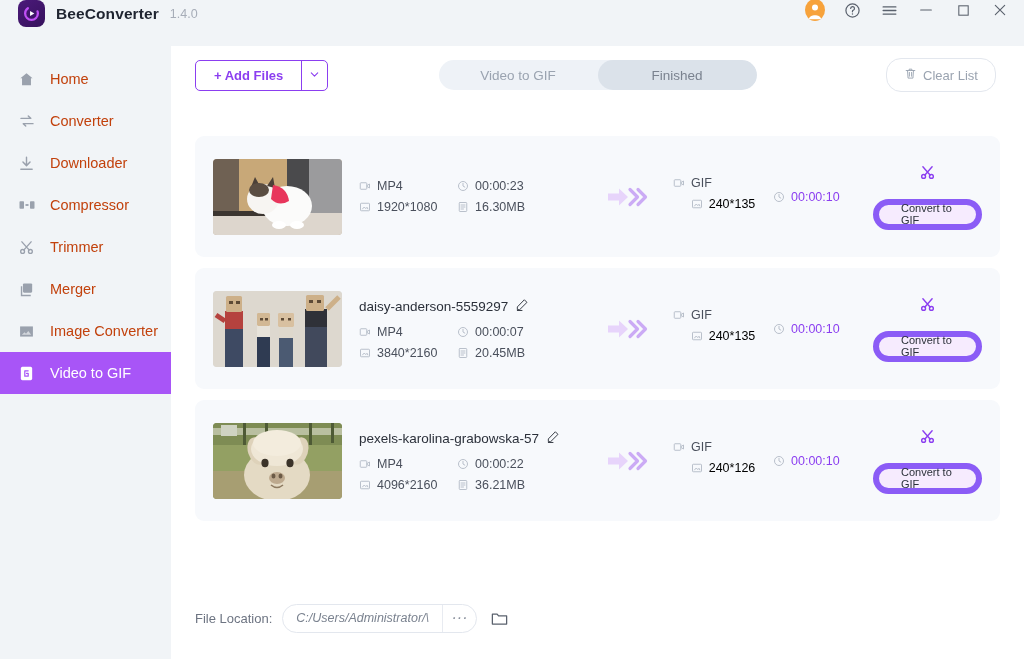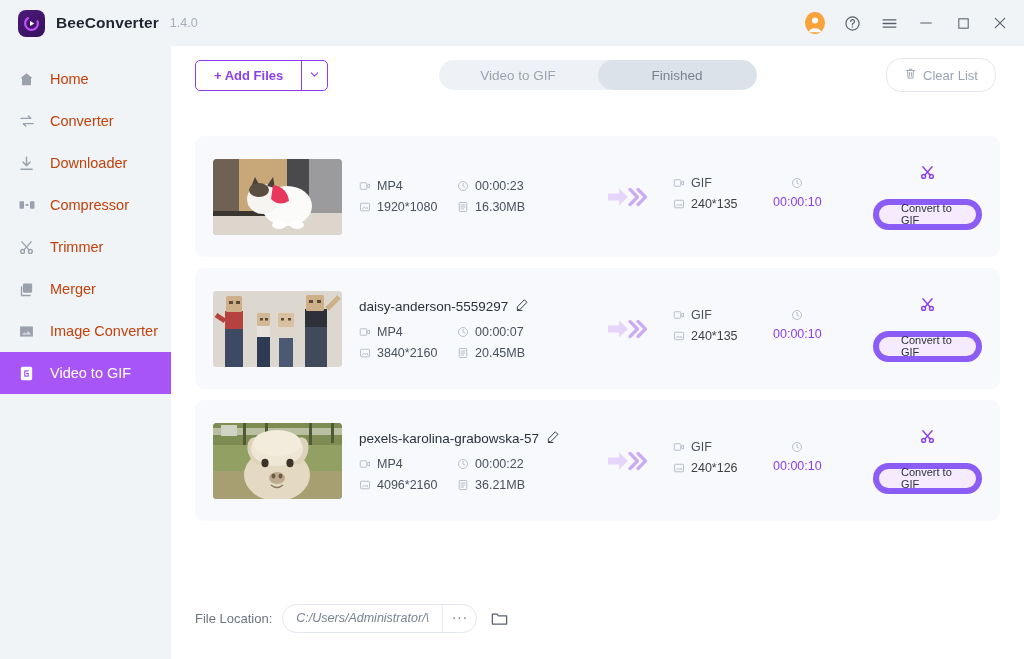--- a/index.html
+++ b/index.html
@@ -8,21 +8,21 @@
     font-family: "Liberation Sans", sans-serif;
     background: #ffffff;
     overflow: hidden;
   }
   .app { position: relative; width: 1024px; height: 659px; display: flex; flex-direction: column; }
 
   
   .titlebar {
     height: 46px; min-height: 46px;
     background: #f1f4f7;
-    display: flex; align-items: center;
+    display: flex; align-items: flex-start;
     padding: 0 14px 0 18px;
   }
   .brand { display: flex; align-items: center; gap: 11px; }
   .logo {
     width: 27px; height: 27px; border-radius: 8px;
     background: linear-gradient(145deg, #4b1a7a 0%, #36115c 100%);
     display: flex; align-items: center; justify-content: center;
   }
   .app-title { font-size: 15.5px; font-weight: bold; color: #1f2430; letter-spacing: .1px; }
   .app-version { font-size: 12.5px; color: #a7adb8; }
@@ -104,23 +104,23 @@
   .pen { color: #2b303a; flex: none; cursor: pointer; }
   .meta-grid { display: grid; grid-template-columns: 98px auto; row-gap: 7px; }
   .meta { display: flex; align-items: center; gap: 6px; font-size: 12.5px; color: #4a505c; }
   .meta .mi { color: #b9c0cb; display: flex; align-items: center; flex: none; }
 
   .arrow { width: 72px; flex: none; display: flex; align-items: center; justify-content: center; }
 
   .oinfo { width: 210px; flex: none; display: flex; padding-left: 10px; }
   .ocol { width: 100px; }
   .ometa { display: flex; align-items: center; gap: 6px; font-size: 12.5px; color: #4a505c; margin-bottom: 7px; }
-  .ometa.purple { color: #404040; }
+  .ometa.purple { color: #000000; justify-content: center; }
   .ometa .mi { color: #b9c0cb; display: flex; align-items: center; flex: none; }
-  .otime { display: flex; align-items: center; gap: 6px; font-size: 12.5px; color: #8b3ef0; padding-top: 1px; flex-direction: column; }
+  .otime { display: flex; align-items: center; gap: 6px; font-size: 12.5px; color: #8b3ef0; padding-top: 1px; }
   .otime .mi { color: #b9c0cb; display: flex; align-items: center; flex: none; }
 
   .actions { margin-left: auto; width: 142px; display: flex; flex-direction: column; align-items: center; gap: 14px; }
   .scissors { color: #8b3ef0; cursor: pointer; }
   .convert-btn {
     height: 31px; padding: 0 22px; border-radius: 16px;
     background: #f6ebfe; border: 6px solid #8b5cf6; color: #2b303a;
     font-size: 11px; display: flex; align-items: center; justify-content: center; cursor: pointer;
   }
 

